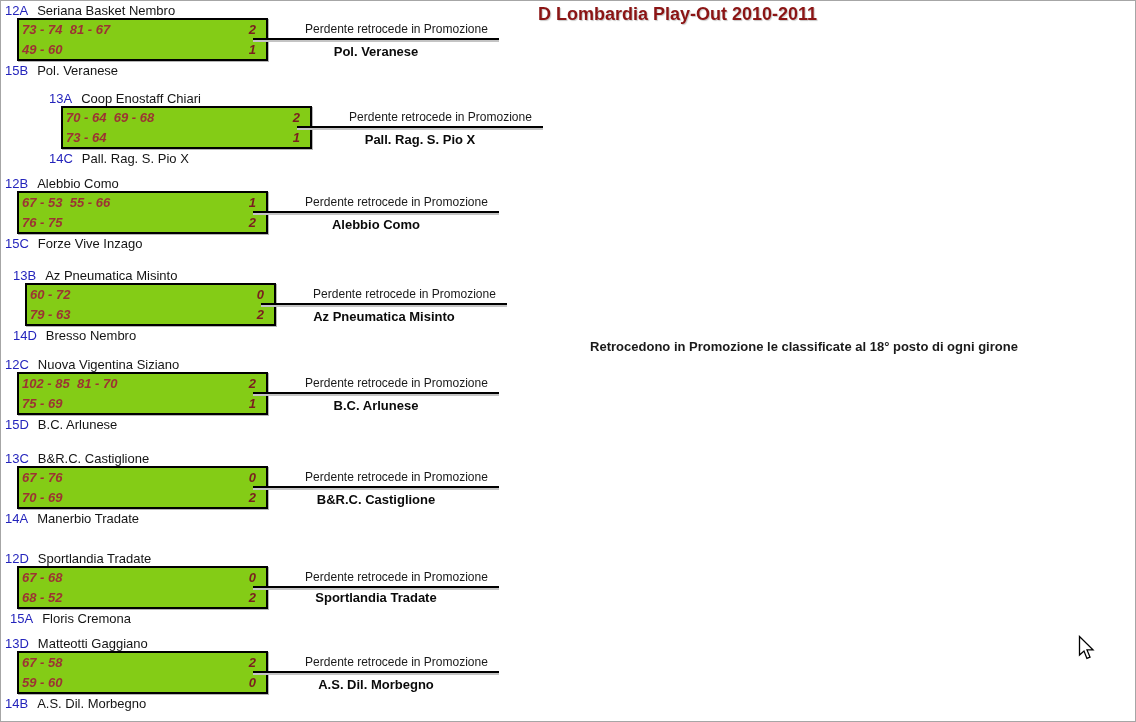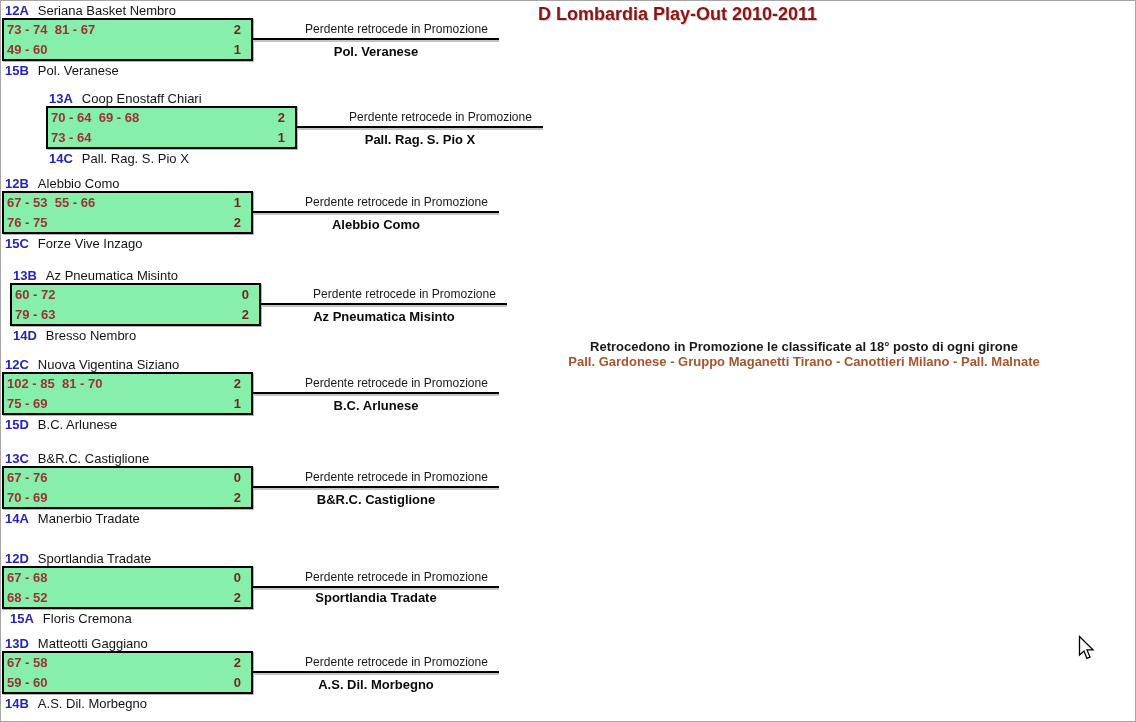--- a/index.html
+++ b/index.html
@@ -16,28 +16,29 @@
     position:absolute; left:537px; top:3px;
     font-size:18px; font-weight:bold; color:#8b1414;
     text-shadow:1px 1px 1px #c9c9c9;
     white-space:nowrap;
   }
   
   .bracket { position:absolute; left:1px; width:500px; height:78px; }
   .trow { position:absolute; left:3px; height:15px; font-size:13px; color:#111; white-space:pre; }
   .trow.top { top:0; }
   .trow.bot { top:60px; }
-  .tcode { color:#2424bc; font-weight:bold; }
+  .tcode { color:#2424bc; font-weight:normal; }
   .tname { margin-left:9px; color:#141414; }
   .bbox {
-    position:absolute; left:0; top:15px;
+    position:absolute; left:15px; top:15px;
     width:251px; height:43px;
     border:2px solid #000;
-    background:#86efac;
+    background:#84cc16;
     box-shadow:1px 1px 0 #b5b5b5;
+    font-style:italic;
   }
   .score { position:absolute; left:3px; font-size:13px; font-weight:bold; color:#9c3333; white-space:pre; }
   .score.g1 { top:2px; }
   .score.g2 { bottom:2px; }
   .wins { position:absolute; right:10px; font-size:13px; font-weight:bold; color:#7a1f1f; }
   .wins.w1 { top:2px; }
   .wins.w2 { bottom:2px; }
   .connector {
     position:absolute; left:251px; top:35px;
     width:246px; height:2px; background:#000;
@@ -175,21 +176,20 @@
       <span class="wins w2">0</span>
     </div>
     <div class="trow bot"><span class="tcode">14B</span><span class="tname">A.S. Dil. Morbegno</span></div>
     <div class="plabel">Perdente retrocede in Promozione</div>
     <div class="connector"></div>
     <div class="loser">A.S. Dil. Morbegno</div>
   </div>
 
   <div class="note">
     <div class="l1">Retrocedono in Promozione le classificate al 18° posto di ogni girone</div>
-    <div class="l2">Pall. Gardonese - Gruppo Maganetti Tirano - Canottieri Milano - Pall. Malnate</div>
   </div>
 
   <div class="cursor">
     <svg width="19" height="27" viewBox="0 0 19 27">
       <path d="M1.5,1.5 L1.5,20 L6,16 L8.9,23.4 L12,22.1 L9,14.9 L15,14.9 Z" fill="#ffffff" stroke="#000000" stroke-width="1.3" stroke-linejoin="miter"></path>
     </svg>
   </div>
 
 </div>
 

